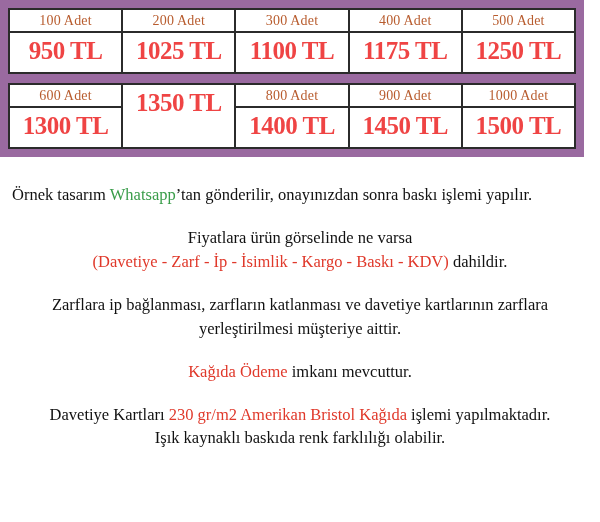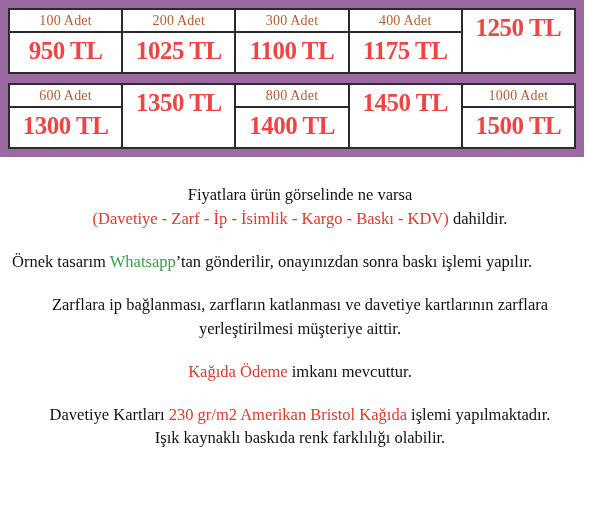--- a/index.html
+++ b/index.html
@@ -109,56 +109,58 @@
     </div>
     <div class="price-cell">
       <div class="qty">300 Adet</div>
       <div class="price">1100 TL</div>
     </div>
     <div class="price-cell">
       <div class="qty">400 Adet</div>
       <div class="price">1175 TL</div>
     </div>
     <div class="price-cell">
+      <div class="qty">500 Adet</div>
       <div class="price">1250 TL</div>
     </div>
   </div>
 
   <div class="price-row">
     <div class="price-cell">
       <div class="qty">600 Adet</div>
       <div class="price">1300 TL</div>
     </div>
     <div class="price-cell">
       <div class="price">1350 TL</div>
     </div>
     <div class="price-cell">
       <div class="qty">800 Adet</div>
       <div class="price">1400 TL</div>
     </div>
     <div class="price-cell">
+      <div class="qty">900 Adet</div>
       <div class="price">1450 TL</div>
     </div>
     <div class="price-cell">
       <div class="qty">1000 Adet</div>
       <div class="price">1500 TL</div>
     </div>
   </div>
 
 </div>
 
 <div class="notes">
 
+  <div class="note-block note-left">
+    <span class="note-line"><span>Örnek tasarım </span><span class="hl-green">Whatsapp</span><span>’tan gönderilir, onayınızdan sonra baskı işlemi yapılır.</span></span>
+  </div>
+
   <div class="note-block">
     <span class="note-line">Fiyatlara ürün görselinde ne varsa</span>
     <span class="note-line"><span class="hl-red">(Davetiye - Zarf - İp - İsimlik - Kargo - Baskı - KDV)</span><span> dahildir.</span></span>
-  </div>
-
-  <div class="note-block note-left">
-    <span class="note-line"><span>Örnek tasarım </span><span class="hl-green">Whatsapp</span><span>’tan gönderilir, onayınızdan sonra baskı işlemi yapılır.</span></span>
   </div>
 
   <div class="note-block">
     <span class="note-line">Zarflara ip bağlanması, zarfların katlanması ve davetiye kartlarının zarflara</span>
     <span class="note-line">yerleştirilmesi müşteriye aittir.</span>
   </div>
 
   <div class="note-block">
     <span class="note-line"><span class="hl-red">Kağıda Ödeme</span><span> imkanı mevcuttur.</span></span>
   </div>

